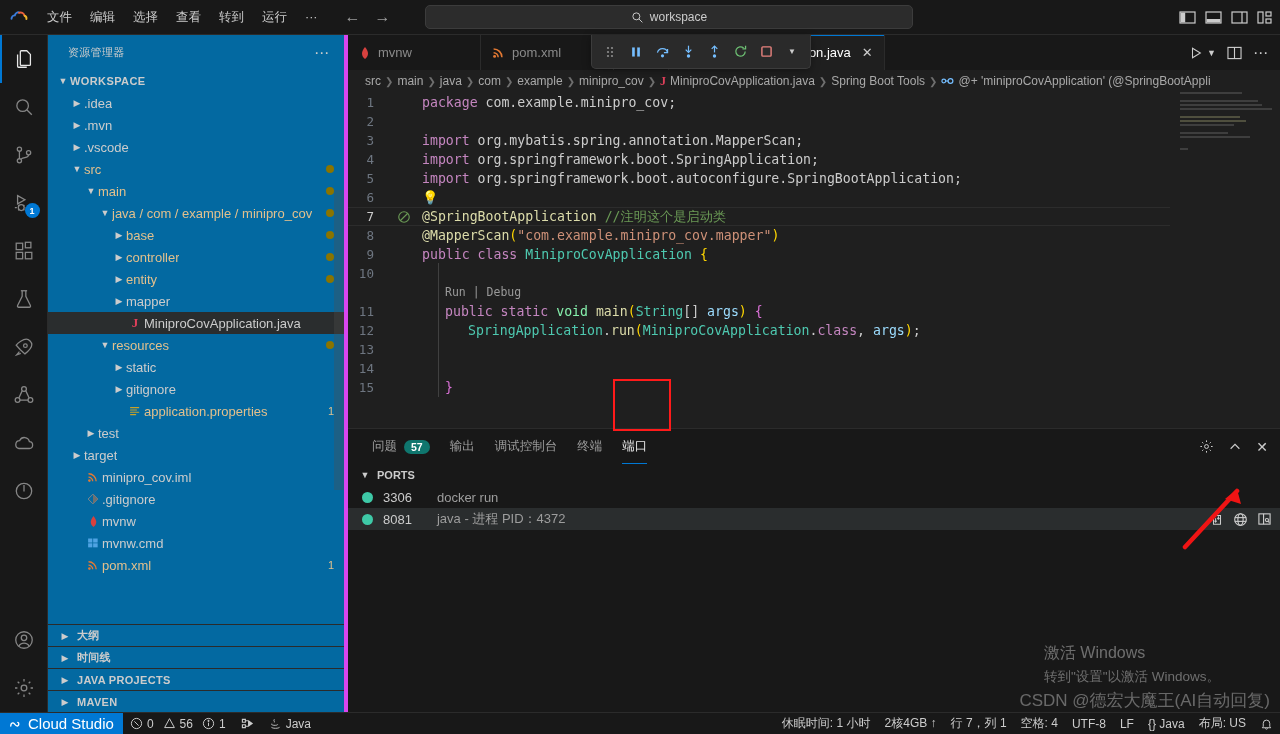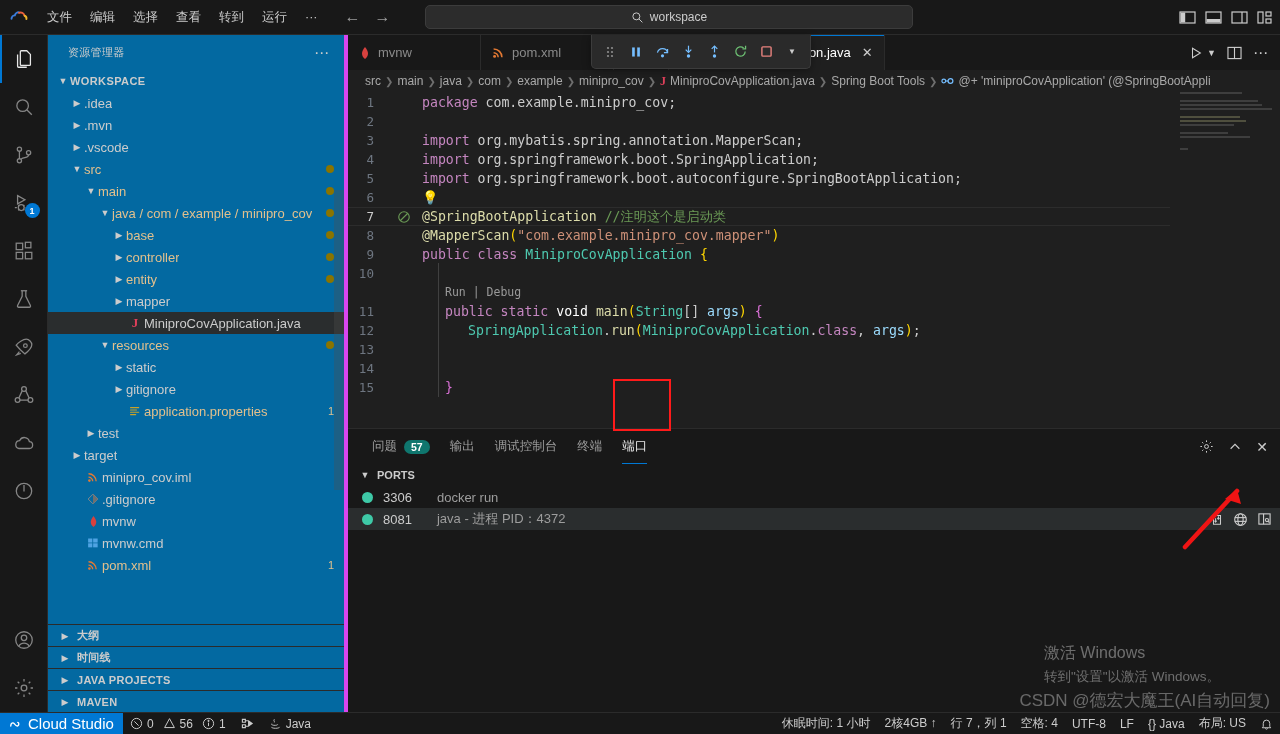--- a/index.html
+++ b/index.html
@@ -132,21 +132,21 @@
   }
   .cline { height: 19px; display: flex; align-items: center; white-space: pre; }
   .lnum { width: 42px; flex: 0 0 42px; text-align: right; color: #6e7681; padding-right: 16px;
           font-size: 12.6px; }
   .lnum.cur { color: #cccccc; }
   .gutter-ico { width: 28px; flex: 0 0 28px; display:flex; align-items:center; justify-content:center; }
   .ctext { padding-left: 4px; }
   .codelens { font-size: 11.5px; color: #999999; font-family:"DejaVu Sans Mono", monospace; }
   .indent-guide { position:absolute; width:1px; background:#404040; }
 
-  .k-kw { color: #ffffff; }
+  .k-kw { color: #86efac; }
   .k-str { color: #ce9178; }
   .k-ann { color: #dcdcaa; }
   .k-cls { color: #4ec9b0; }
   .k-cmt { color: #6a9955; }
   .k-var { color: #9cdcfe; }
   .k-fn  { color: #dcdcaa; }
   .k-pur { color: #c586c0; }
   .k-plain { color: #cccccc; }
   .k-y1 { color: #ffd700; }
   .k-p1 { color: #da70d6; }

